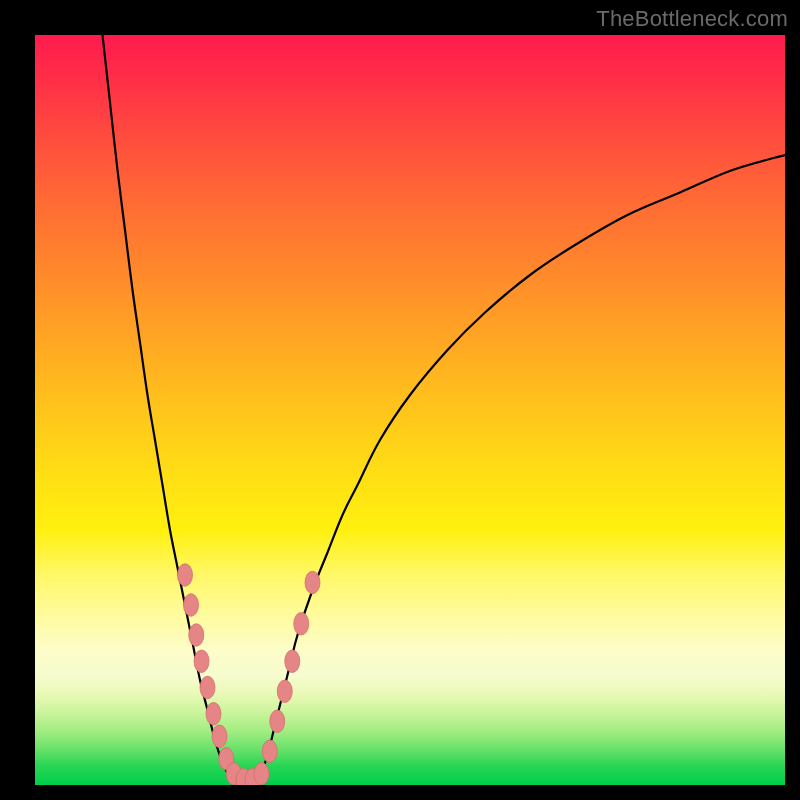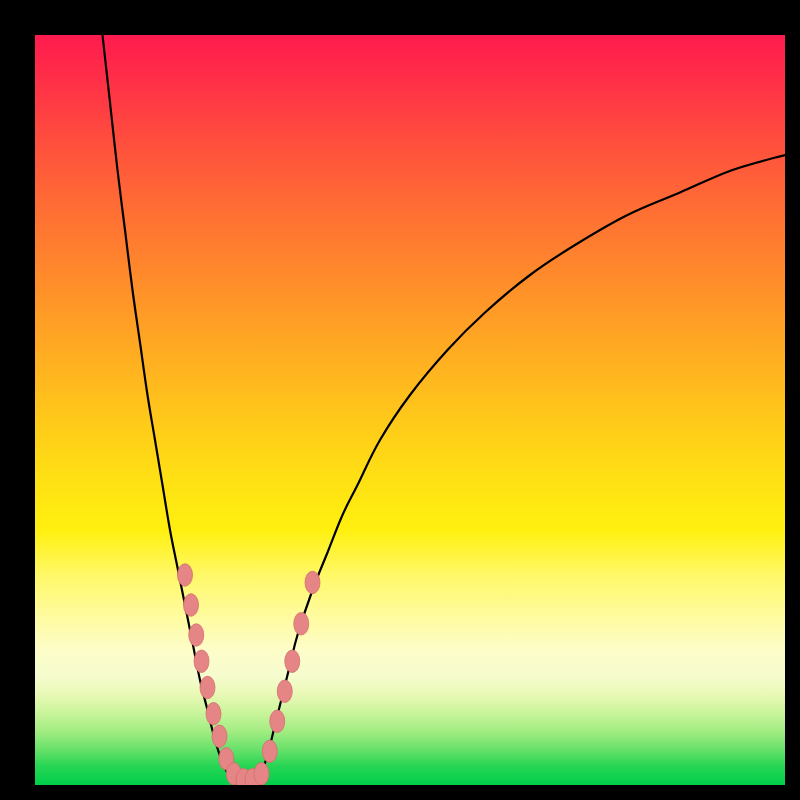--- a/index.html
+++ b/index.html
@@ -113,13 +113,14 @@
           <ellipse class="dot" cx="234.75" cy="716.25" rx="7.50" ry="11.25"></ellipse>
           <ellipse class="dot" cx="242.25" cy="686.25" rx="7.50" ry="11.25"></ellipse>
           <ellipse class="dot" cx="249.75" cy="656.25" rx="7.50" ry="11.25"></ellipse>
           <ellipse class="dot" cx="257.25" cy="626.25" rx="7.50" ry="11.25"></ellipse>
           <ellipse class="dot" cx="266.25" cy="588.75" rx="7.50" ry="11.25"></ellipse>
           <ellipse class="dot" cx="277.50" cy="547.50" rx="7.50" ry="11.25"></ellipse>
         </g>
     </svg>
   </div>
 
+  <div class="watermark">TheBottleneck.com</div>
 </div>
 
 </body></html>

